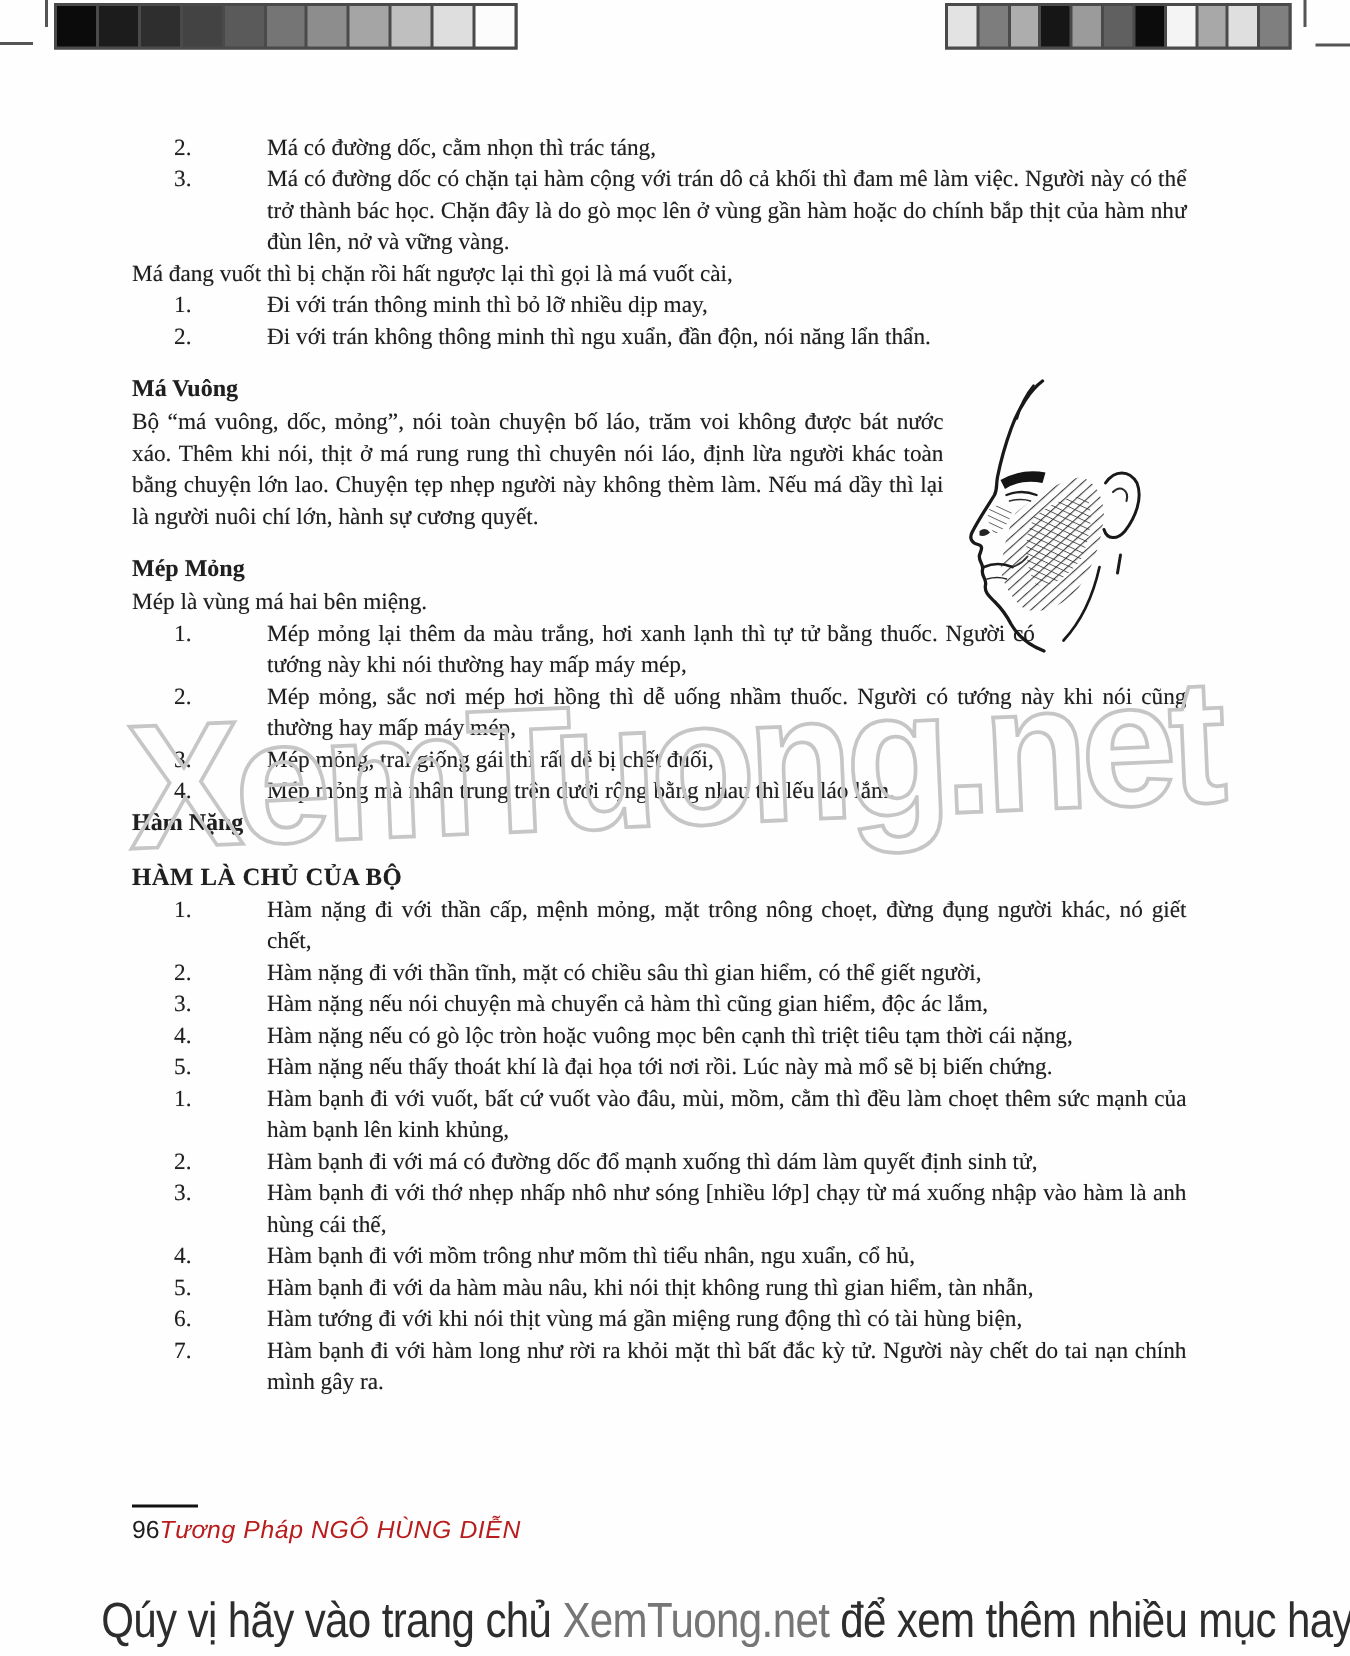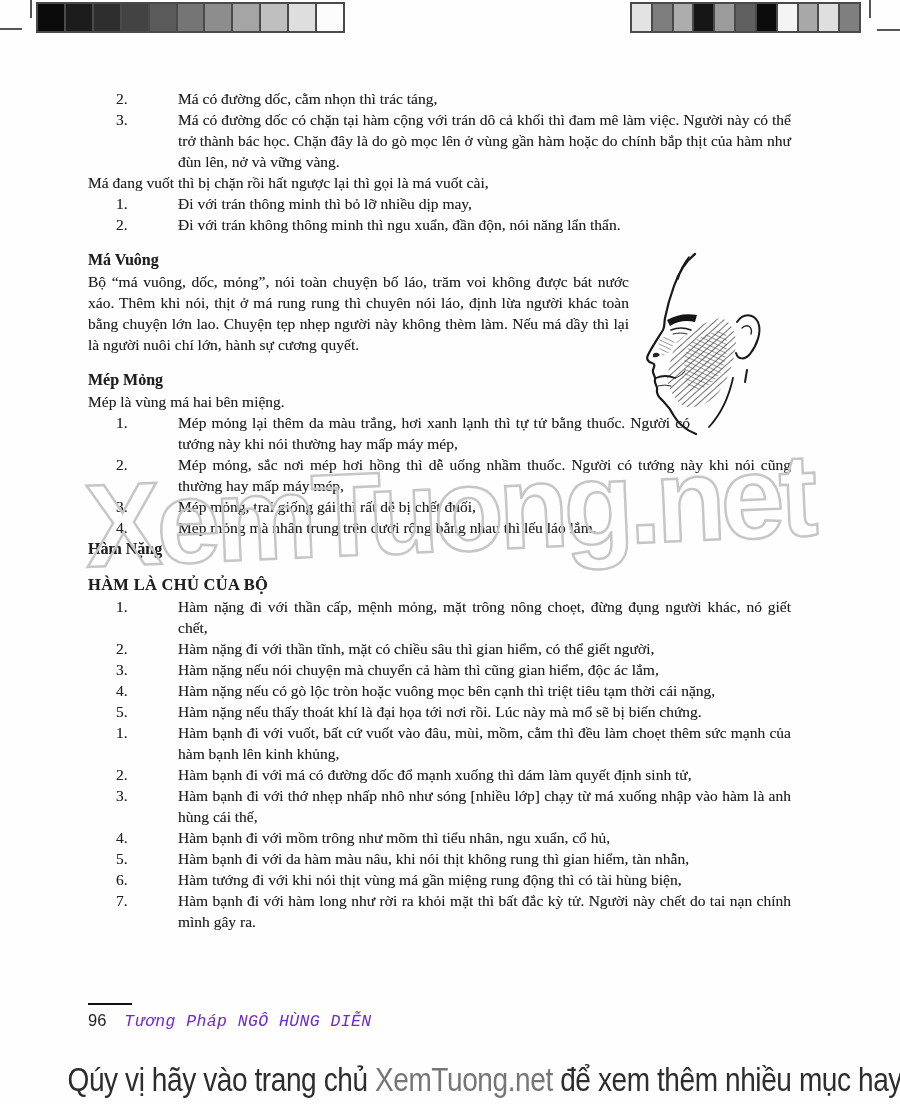--- a/index.html
+++ b/index.html
@@ -41,24 +41,24 @@
   
   .watermark { position:absolute; left:82px; top:458px; z-index:6; pointer-events:none;
                font-family:"Liberation Sans", sans-serif; font-weight:700;
                font-size:118px; letter-spacing:-5px; white-space:nowrap;
                color:transparent; -webkit-text-stroke:2.5px #c6c6c6;
                transform:rotate(-2.5deg) scaleX(.97); transform-origin:left top; }
 
   
   .footer { position:absolute; left:88px; top:1003px; }
   .footer-rule { width:44px; height:2px; background:#111; margin-bottom:6px; }
-  .footer-row { display:flex; align-items:baseline; gap:18px; font-size:17px; }
+  .footer-row { display:flex; align-items:baseline; font-size:17px; }
   .footer-row .pagenum { font-family:"Liberation Sans", sans-serif; font-size:16.5px; }
-  .footer-row .booktitle { font-style:italic; font-family:Liberation Mono, monospace;
-                           font-size:16.5px; letter-spacing:.4px; color:#6d28d9;text-align:right; }
+  .footer-row .booktitle { font-style:italic; font-family:Liberation Sans, sans-serif;
+                           font-size:16.5px; letter-spacing:.4px; color:#b91c1c;text-align:right; }
 
   
   .banner { position:absolute; left:0; bottom:4px; width:100%; text-align:center;
             font-family:"Liberation Sans", sans-serif; font-size:33px; line-height:40px;
             color:#2d2d2d; letter-spacing:-.5px;
             transform:scaleX(.85); transform-origin:50% 50%; white-space:nowrap; }
   .banner .brand { color:#767676; }
 </style>
 </head>
 <body>

